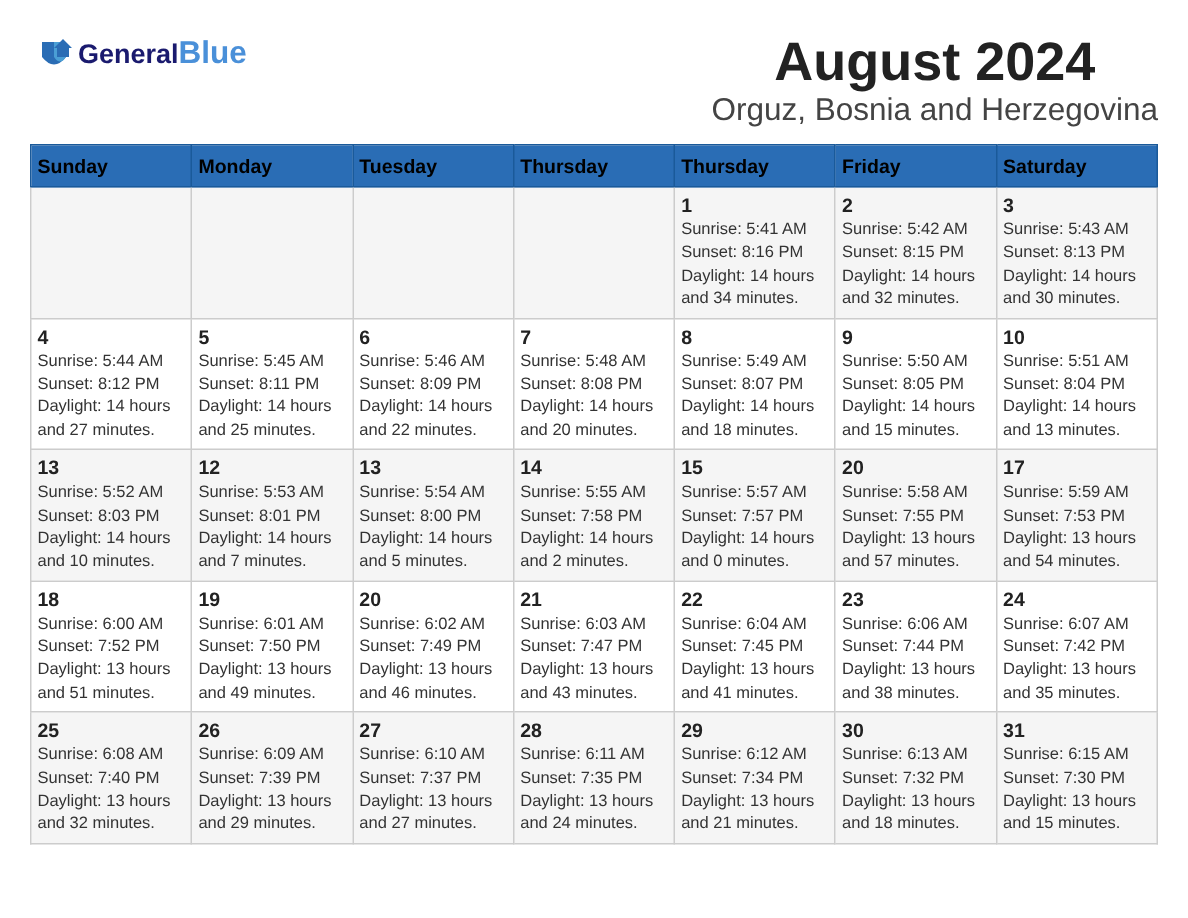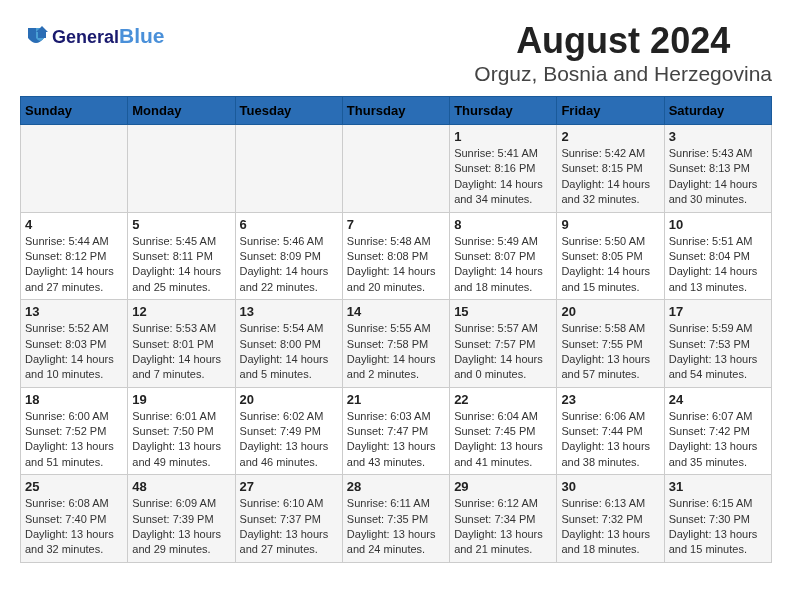--- a/index.html
+++ b/index.html
@@ -228,21 +228,21 @@
           <span class="day-num">24</span>
           <div class="day-info">Sunrise: 6:07 AM<br>Sunset: 7:42 PM<br>Daylight: 13 hours<br>and 35 minutes.</div>
         </td>
       </tr>
       <tr>
         <td>
           <span class="day-num">25</span>
           <div class="day-info">Sunrise: 6:08 AM<br>Sunset: 7:40 PM<br>Daylight: 13 hours<br>and 32 minutes.</div>
         </td>
         <td>
-          <span class="day-num">48</span>
+          <span class="day-num">26</span>
           <div class="day-info">Sunrise: 6:09 AM<br>Sunset: 7:39 PM<br>Daylight: 13 hours<br>and 29 minutes.</div>
         </td>
         <td>
           <span class="day-num">27</span>
           <div class="day-info">Sunrise: 6:10 AM<br>Sunset: 7:37 PM<br>Daylight: 13 hours<br>and 27 minutes.</div>
         </td>
         <td>
           <span class="day-num">28</span>
           <div class="day-info">Sunrise: 6:11 AM<br>Sunset: 7:35 PM<br>Daylight: 13 hours<br>and 24 minutes.</div>
         </td>

